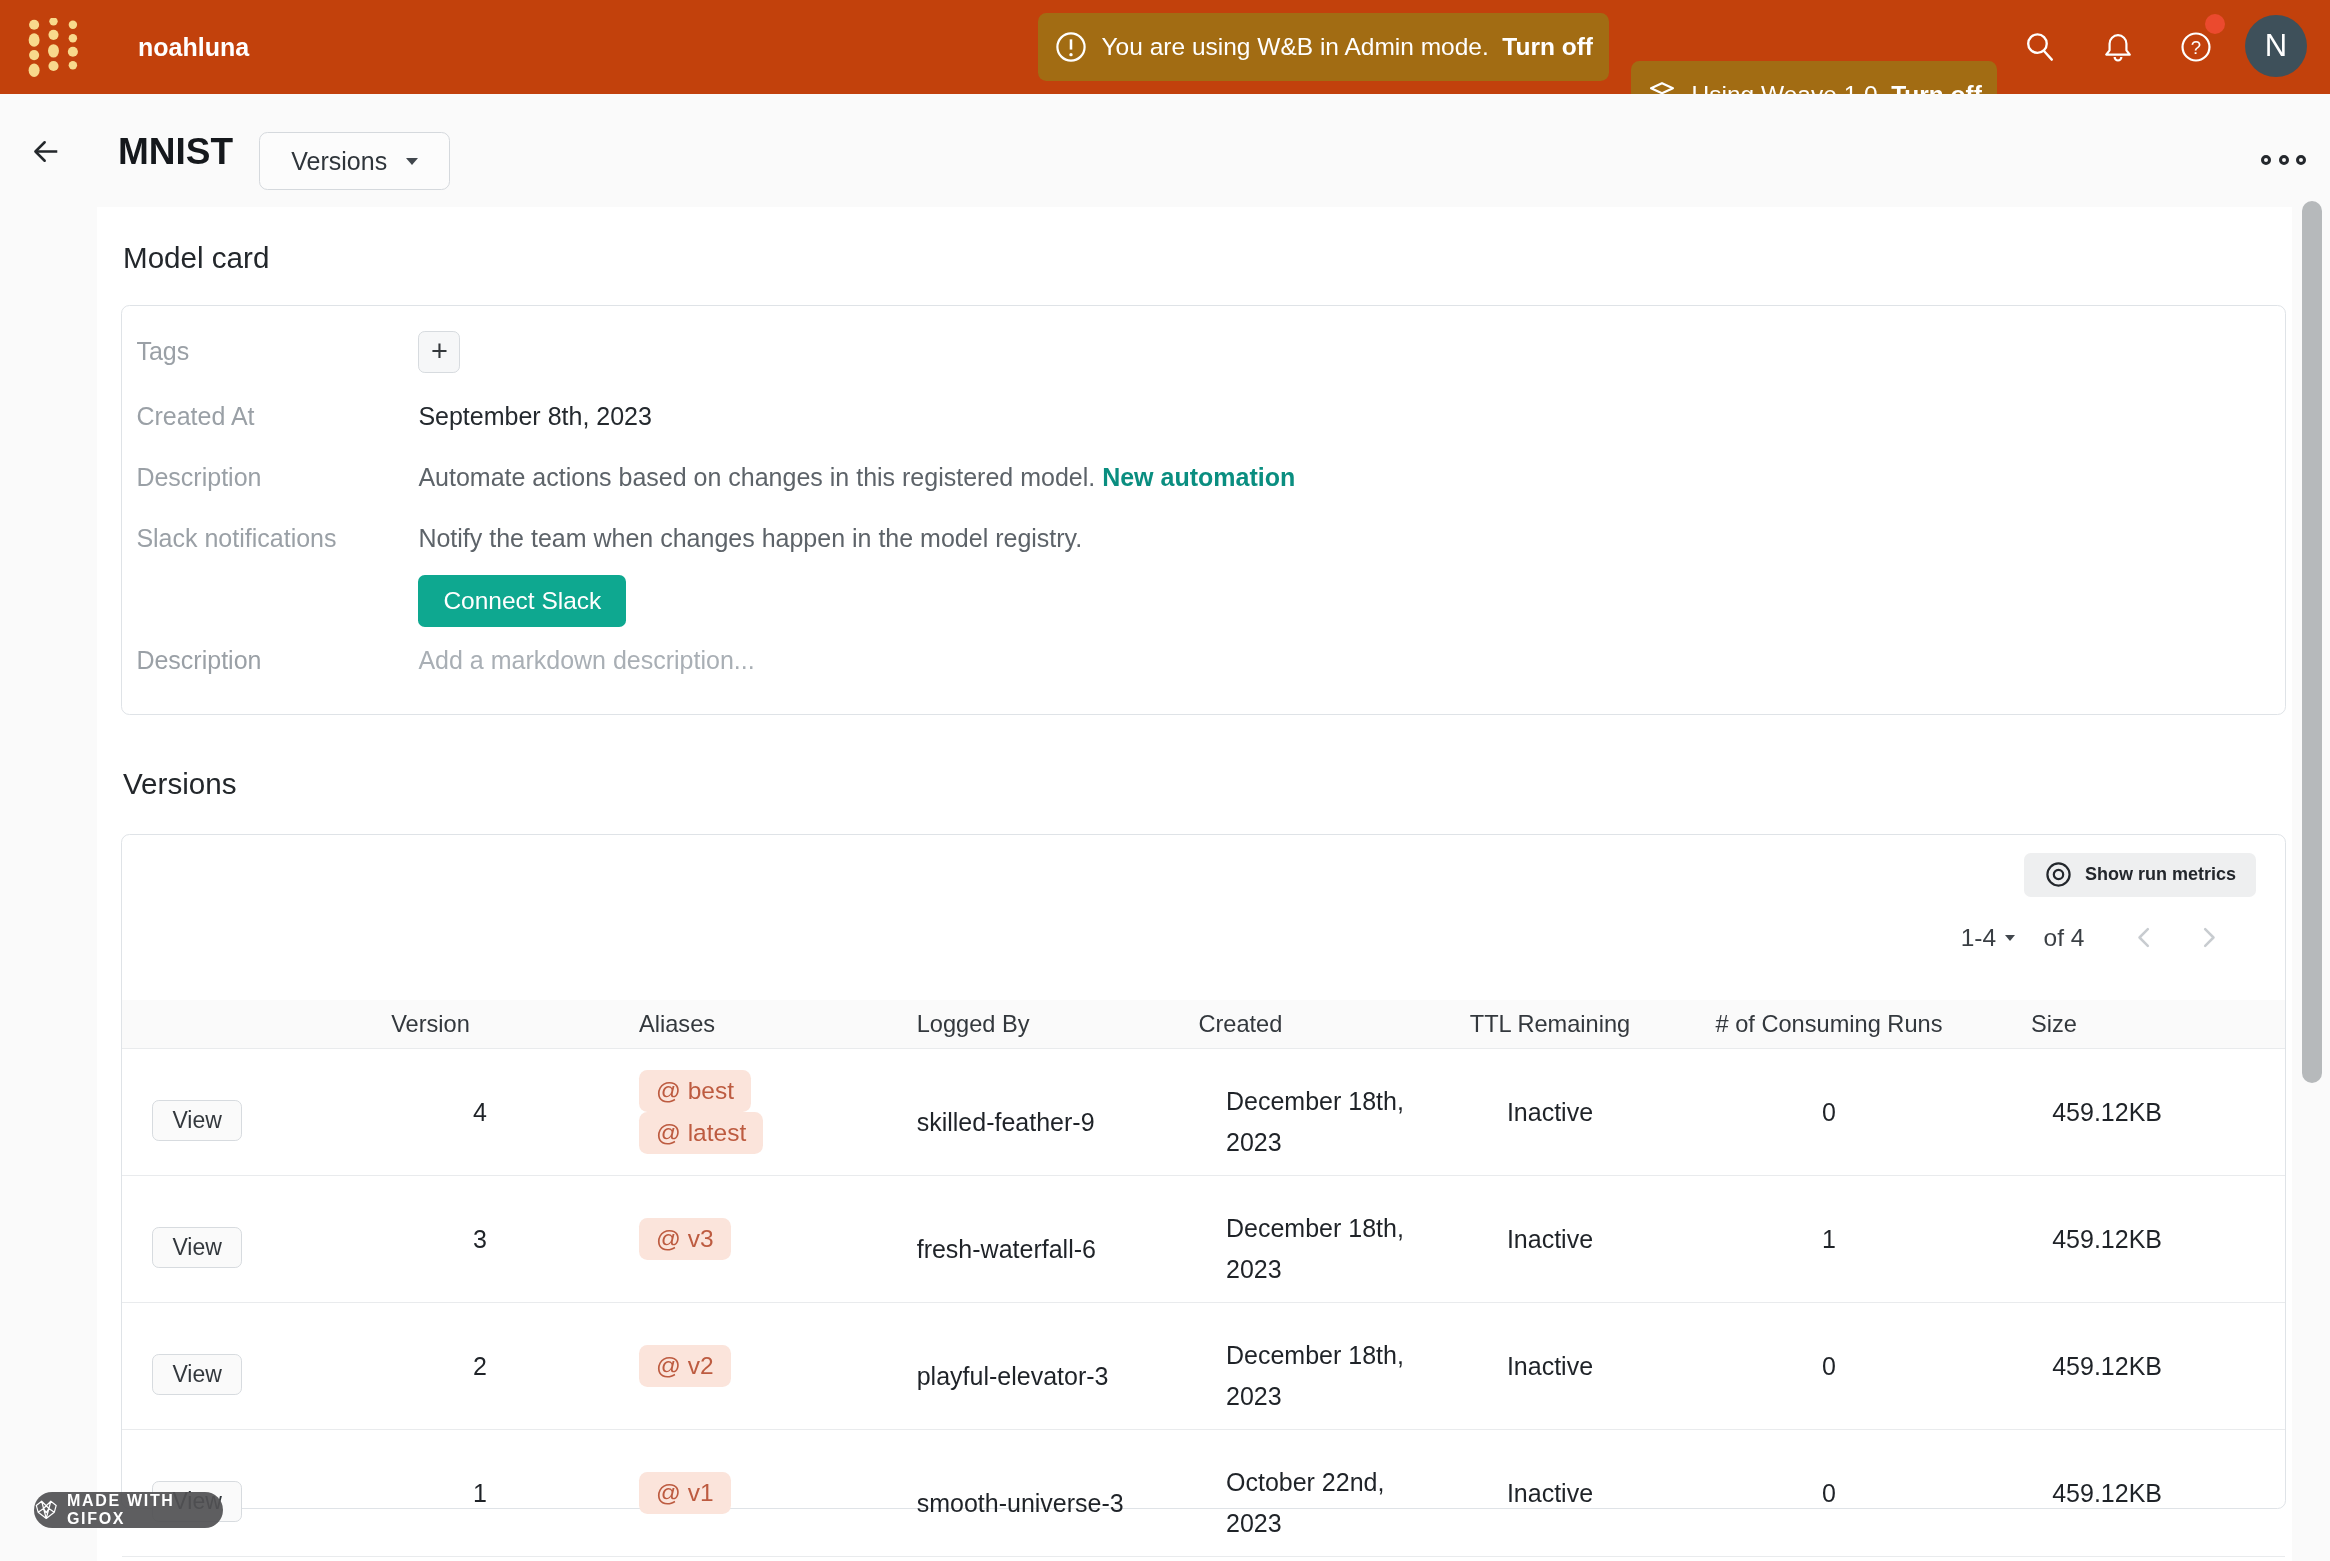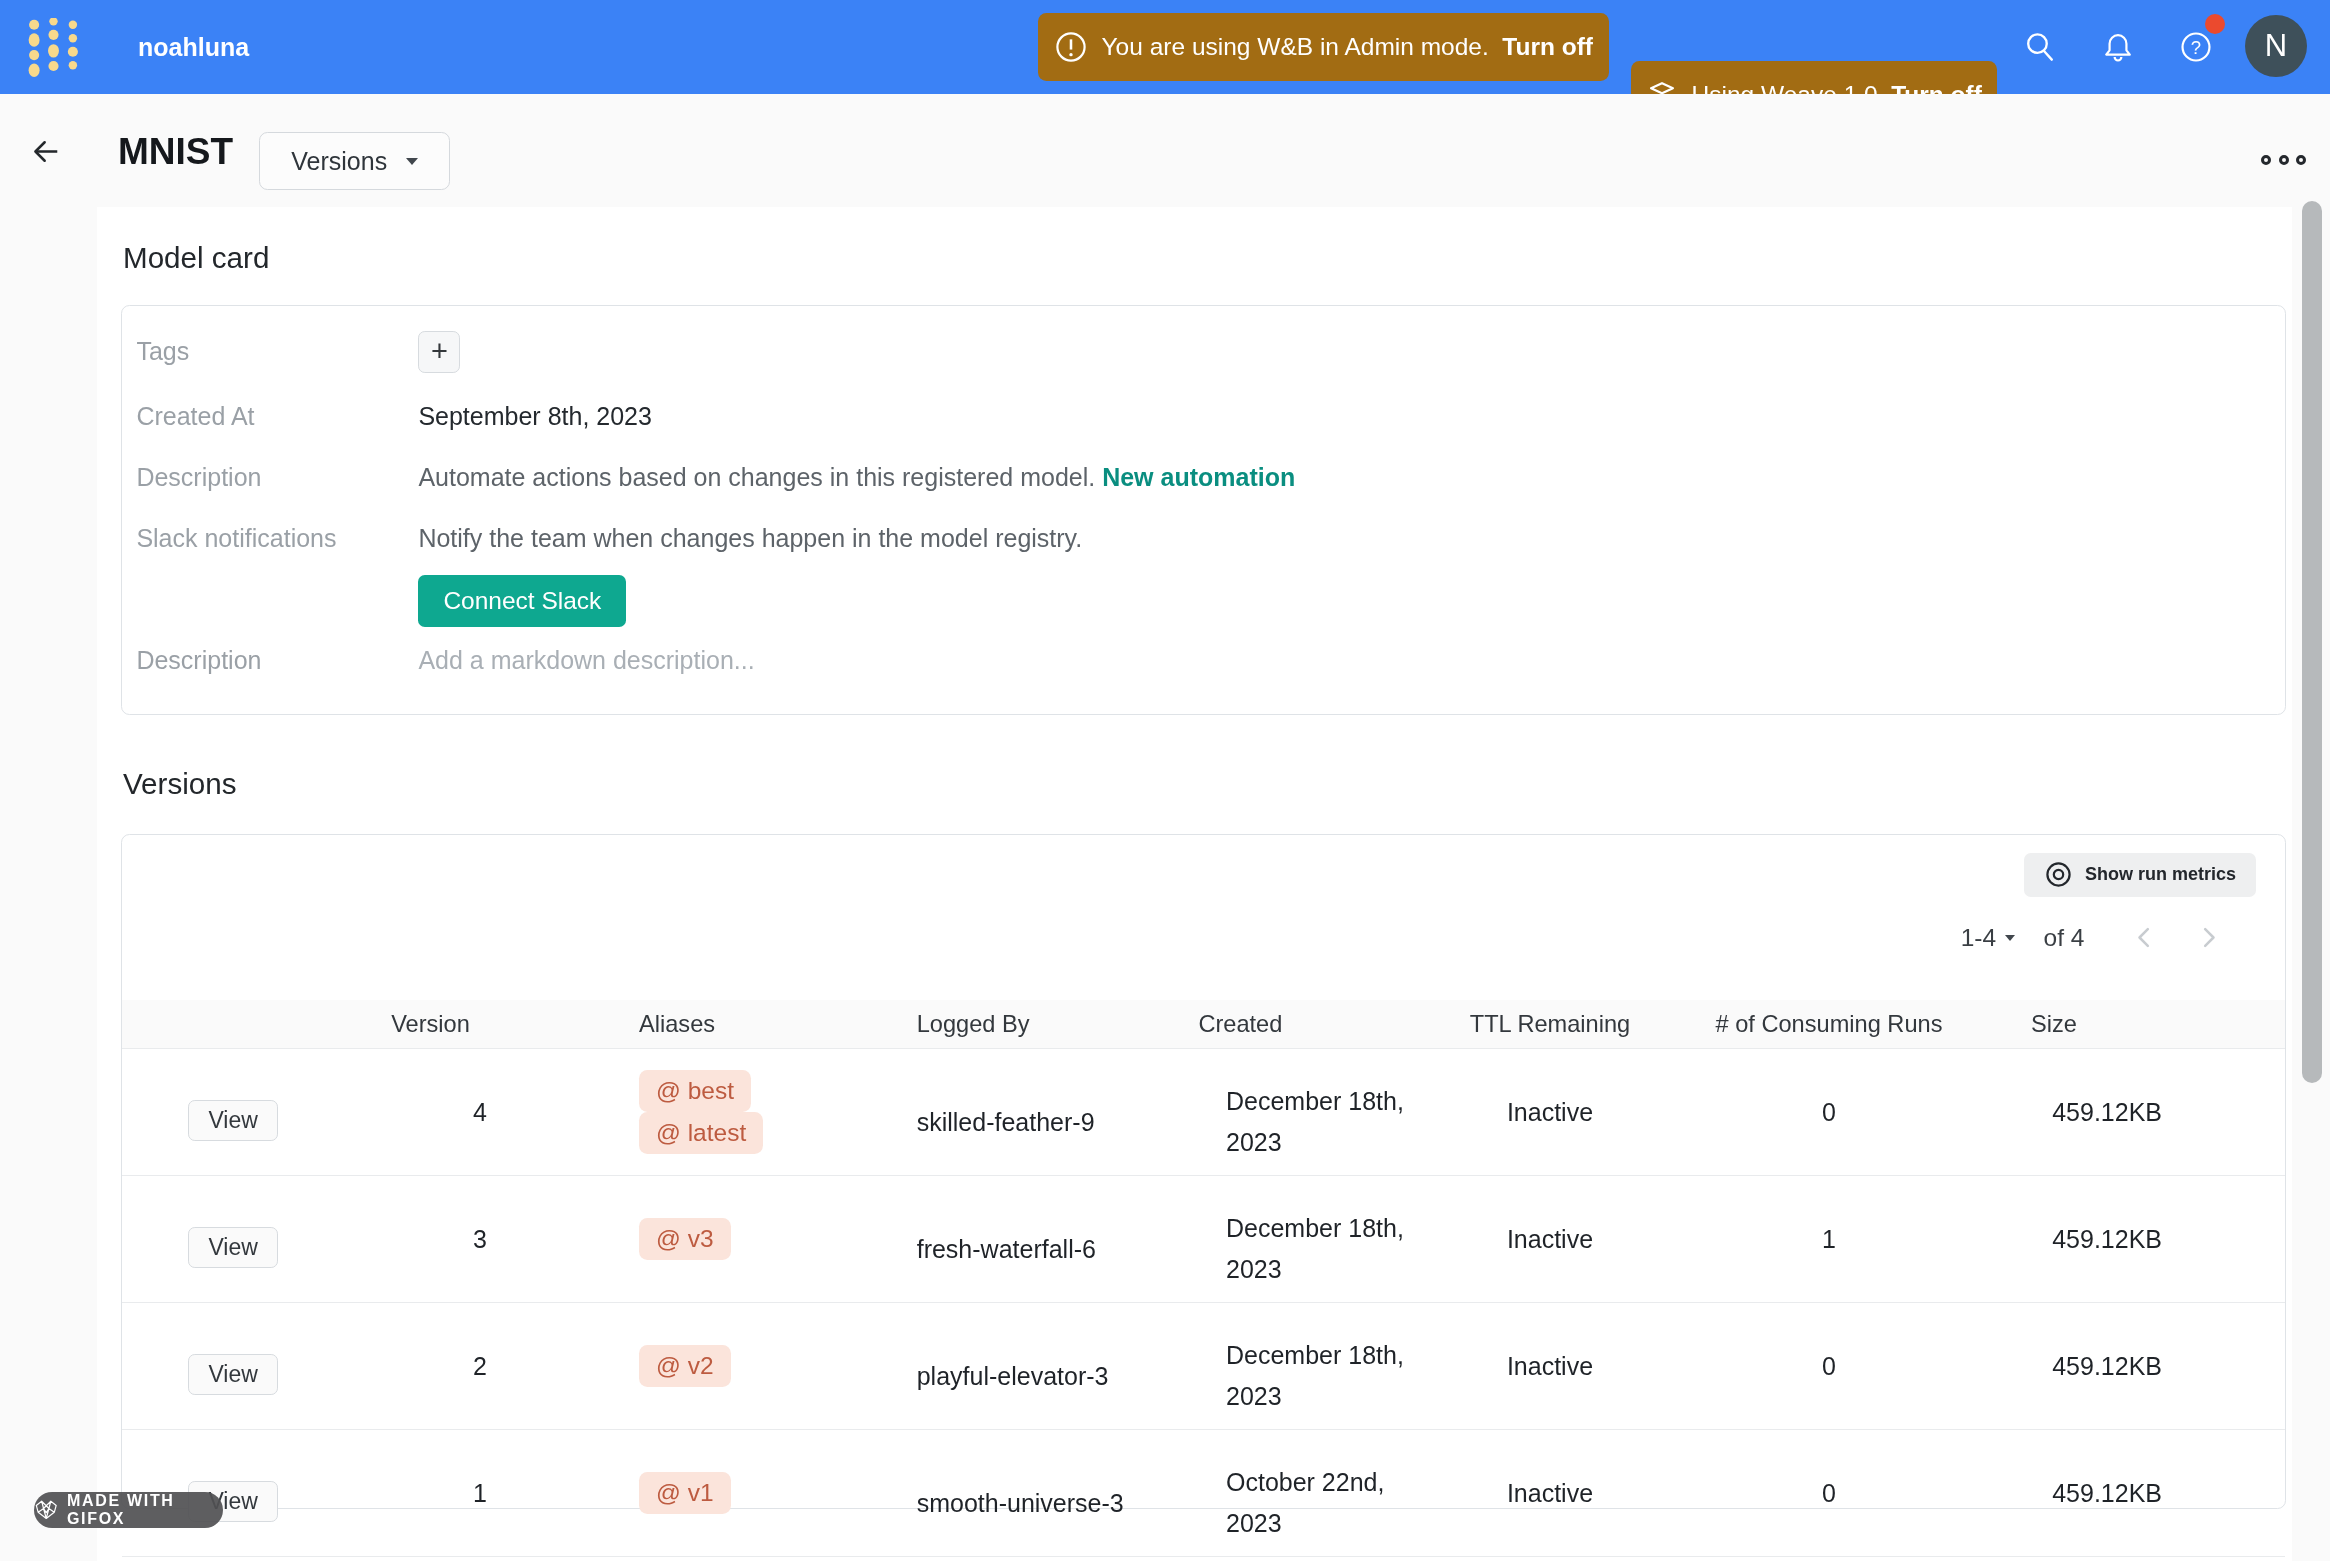--- a/index.html
+++ b/index.html
@@ -2,21 +2,21 @@
 <html style="font-size:13.5px"><head>
 <meta charset="utf-8">
 <style>
   html,body{margin:0;padding:0;}
   body{
     width:2330px;height:1562px;position:relative;overflow:hidden;
     font-family:"Liberation Sans","DejaVu Sans",sans-serif;
     background:#FAFAFA;color:#1F2328;
   }
   
-  .topbar{position:absolute;left:0;top:0;width:2330px;height:94px;background:#3b82f6;}
+  .topbar{position:absolute;left:0;top:0;width:2330px;height:94px;background:#c2410c;}
   .logo{position:absolute;left:23.6px;top:17.7px;width:59px;height:59px;}
   .username{position:absolute;left:138px;top:0;height:94px;display:flex;align-items:center;
     color:#FFFFFF;font-size:25px;font-weight:bold;}
   .pill{position:absolute;top:12.7px;height:68px;background:#A26C13;border-radius:8.4px;
     display:flex;align-items:center;justify-content:center;gap:13.5px;color:#FFFFFF;font-size:24.5px;}
   .pill .bold{font-weight:bold;}
   .pill-admin{left:1038px;width:571px;}
   .pill-weave{left:1631px;width:366px;margin-top:48px;}
   .tb-icon{position:absolute;top:31px;width:32px;height:32px;}
   .avatar{position:absolute;left:2245px;top:15px;width:62px;height:62px;border-radius:50%;
@@ -75,21 +75,21 @@
   .th-size{text-align:left;padding-left:33px;}
   .td-action{vertical-align:top;padding:17px 0 0 30px;}
   .td-version{text-align:right;padding-right:15px;}
   .td-aliases{padding-left:137px;}
   .td-logged{vertical-align:top;padding:20px 0 0 17.7px;}
   .td-created{vertical-align:top;padding:20px 0 0 31px;line-height:41px;}
   .td-ttl{text-align:center;}
   .td-runs{text-align:center;}
   .td-size{text-align:right;padding-right:123px;}
   .view-btn{display:inline-block;padding:5.9px 19.4px;background:#FAFAFA;border:1.7px solid #D7DBDF;
-    border-radius:6.8px;font-size:23px;color:#33383D;font-family:inherit;cursor:pointer;margin-left:36px;}
+    border-radius:6.8px;font-size:23px;color:#33383D;font-family:inherit;cursor:pointer;}
   .chip{display:inline-block;padding:6.8px 17px;border-radius:8.4px;background:#FBE4DB;color:#BD5B40;
     font-size:24.5px;margin-right:13.5px;white-space:nowrap;}
   
   .scroll-thumb{position:absolute;left:2302px;top:201px;width:20px;height:882px;border-radius:10px;background:#B6B9BB;}
   
   .gifox{position:absolute;left:34px;top:1492px;width:189px;height:36px;border-radius:18.6px;
     background:rgba(80,80,82,0.92);display:flex;align-items:center;justify-content:center;gap:8.4px;
     color:#FFFFFF;font-size:16px;font-weight:bold;letter-spacing:1.7px;}
 </style>
 </head>

